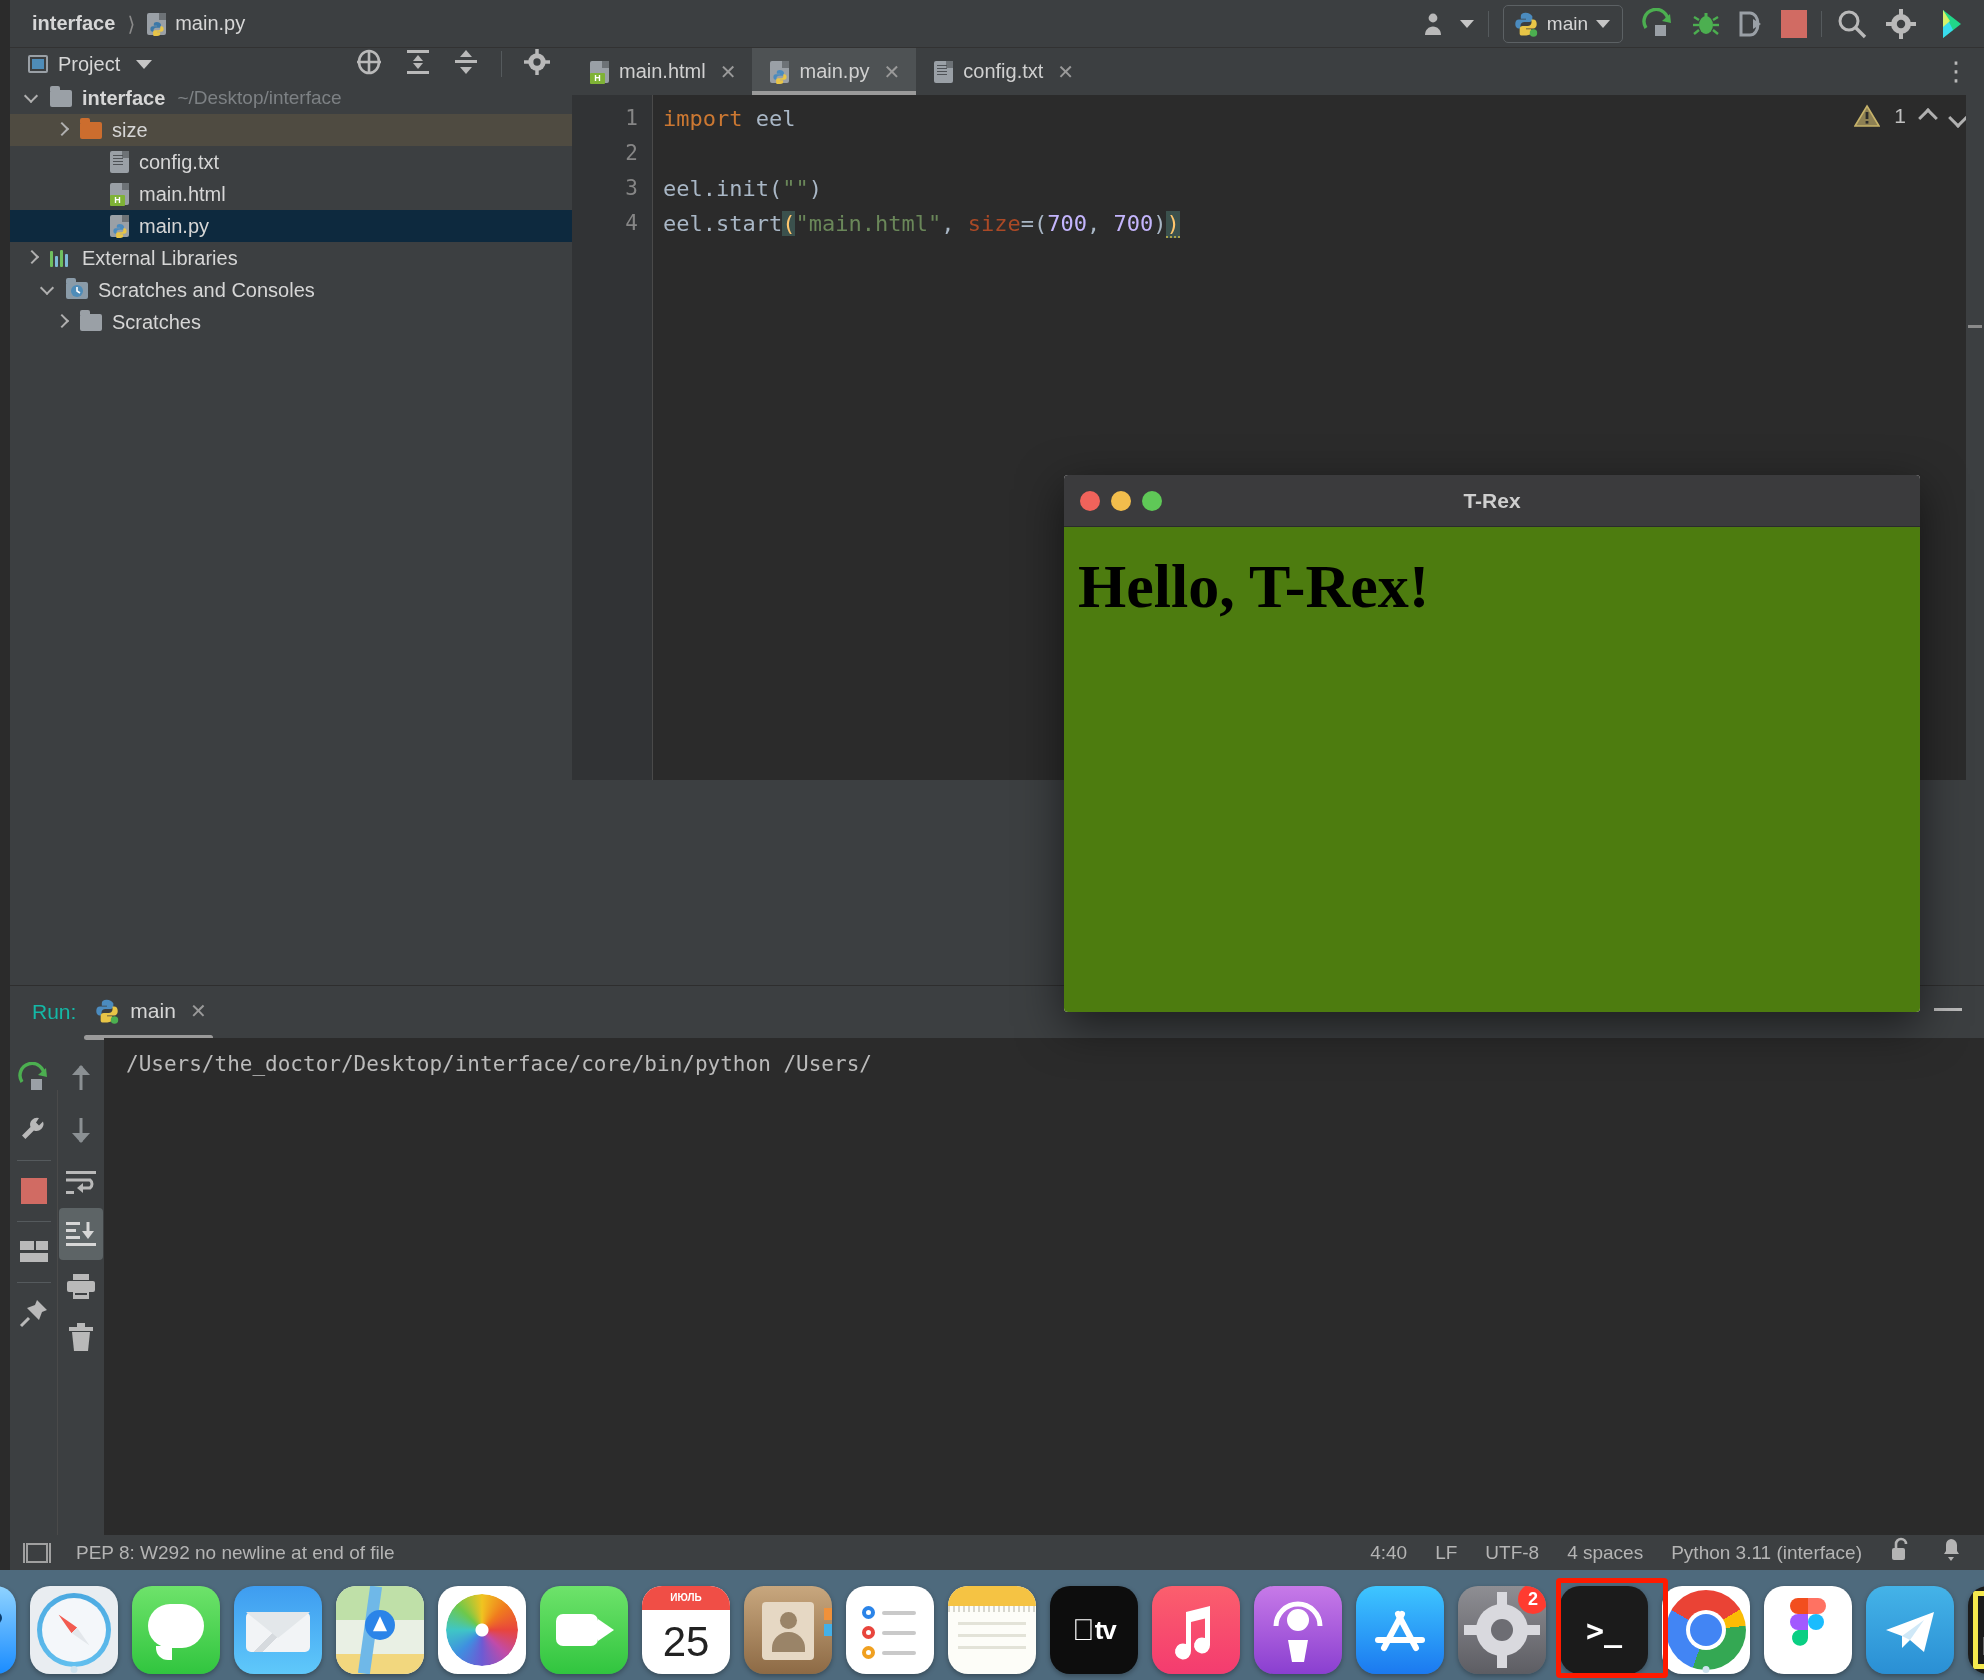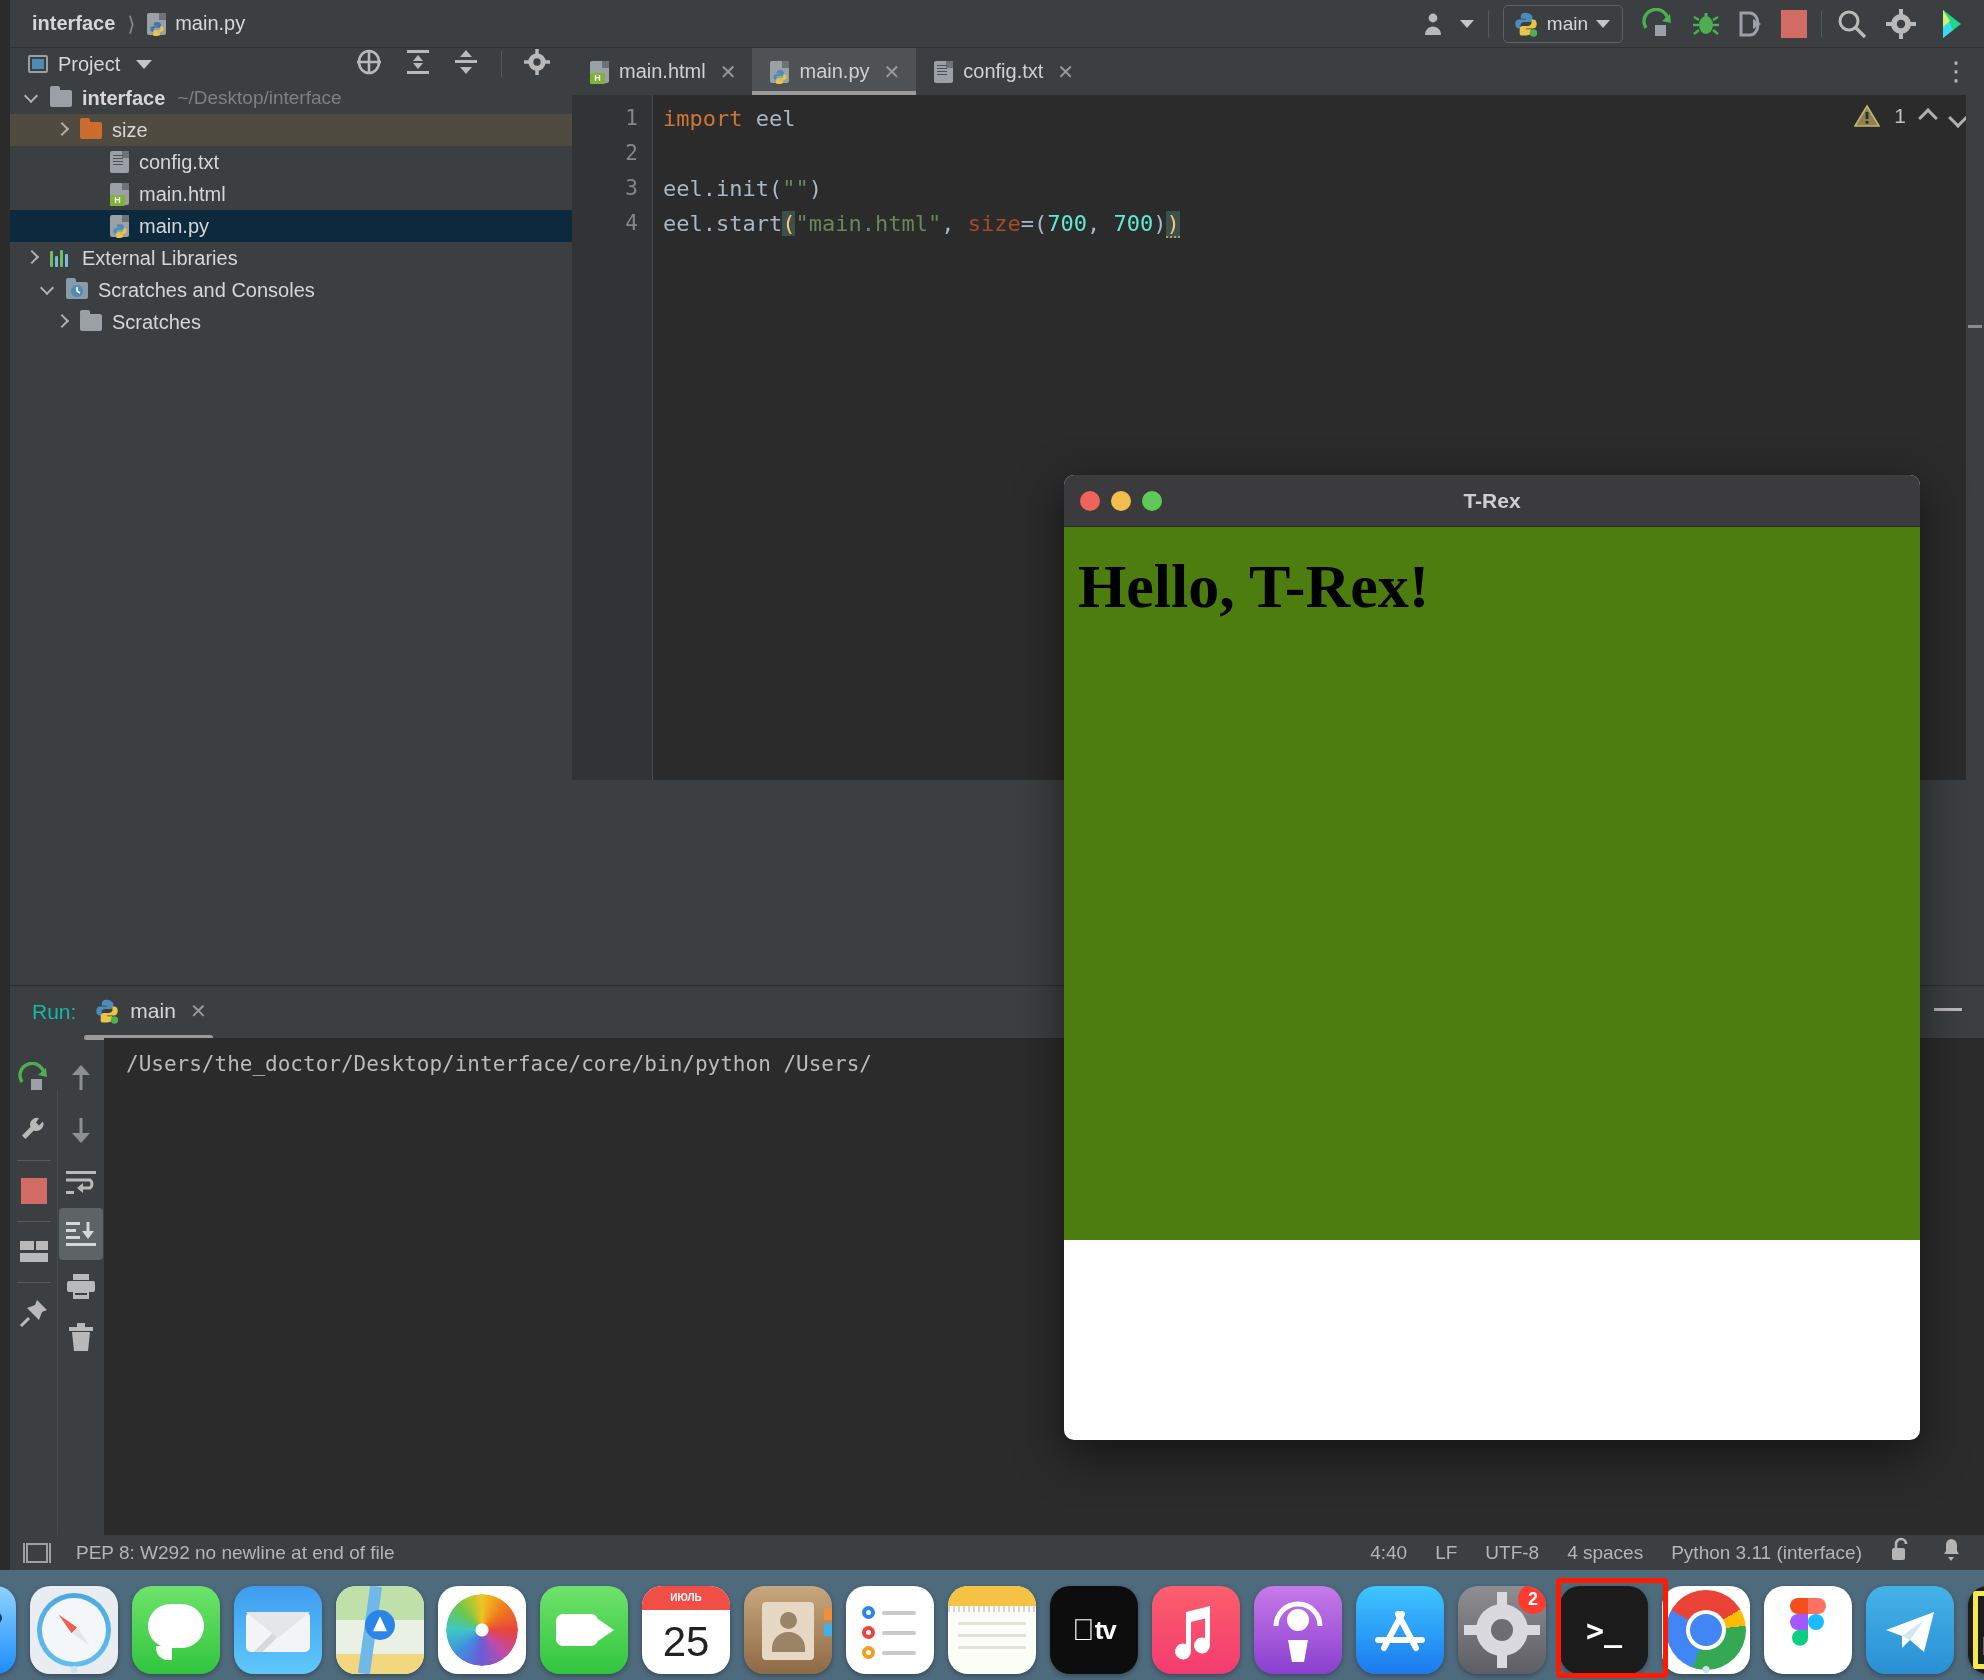--- a/index.html
+++ b/index.html
@@ -87,21 +87,21 @@
 
   .gutter { position:absolute; left:0; top:47px; width:80px; bottom:0; background:#313335; }
   .gnum { text-align:right; padding-right:14px; color:#868686; font-size:21px;
           font-family:"DejaVu Sans Mono", monospace; height:35px; line-height:35px;}
   .gutter-div { position:absolute; left:80px; top:47px; bottom:0; width:1px; background:#4a4a4a;}
   .code { position:absolute; left:81px; top:47px; right:0; bottom:0; background:#2b2b2b;
           font-family:"DejaVu Sans Mono", monospace; font-size:22px; color:#a9b7c6; padding:0 0 0 10px;}
   .cline { height:35px; line-height:35px; white-space:pre; }
   .k-kw { color:#cc7832; }
   .k-str { color:#6a8759; }
-  .k-num { color:#5eead4; }
+  .k-num { color:#c4b5fd; }
   .k-param { color:#aa4926; }
   .k-plain { color:#a9b7c6;margin-top:20px; }
   .brmatch { background:#3b514d; color:#ffc66d; }
   .squig { border-bottom: 2px dotted #a9a14b; }
   .warnbox { position:absolute; right:18px; top:56px; display:flex; align-items:center; gap:14px; font-size:21px; color:#c0c0c0;}
   .chev { width:16px;height:16px;position:relative;}
   .chev::before{content:"";position:absolute;left:1px;top:3px;width:11px;height:11px;border-right:3px solid #b0b0b0;border-bottom:3px solid #b0b0b0;}
   .chev.up::before{transform:rotate(-135deg);}
   .chev.down::before{transform:rotate(45deg);}
   .editor-right-strip{position:absolute;right:0;top:47px;width:18px;bottom:0;background:#3c3f41;}
@@ -128,22 +128,22 @@
   .statusbar { position:absolute; left:10px; right:0; bottom:0; height:35px; background:#3c3f41;
                display:flex; align-items:center; font-size:19px; color:#b4b4b4; }
   .sb-icon { width:22px;height:20px;border:2px solid #a0a0a0; margin-left:16px; position:relative;}
   .sb-icon::before,.sb-icon::after{content:"";position:absolute;top:-2px;bottom:-2px;width:2px;background:#a0a0a0;}
   .sb-icon::before{left:-5px;} .sb-icon::after{right:-5px;}
   .sb-msg { margin-left:28px; }
   .sb-right { margin-left:auto; display:flex; align-items:center; gap:28px; padding-right:22px;}
 
   
   .trex {
-    position:absolute; left:1064px; top:475px; width:856px; height:965px;
-    border-radius:10px; overflow:hidden; box-shadow:0 14px 46px rgba(0,0,0,.55);
+    position:absolute; left:1064px; top:475px; width:856px; height:537px;
+    border-radius:4px; overflow:hidden; box-shadow:0 14px 46px rgba(0,0,0,.55);
     background:#fff;
   }
   .trex-bar { height:52px; background:#3b3b3d; display:flex; align-items:center; position:relative; border-bottom:1px solid #2a2a2c;}
   .dot { width:20px;height:20px;border-radius:50%; }
   .dots { display:flex; gap:11px; margin-left:16px;}
   .trex-title { position:absolute; left:0; right:0; text-align:center; font-size:21px; font-weight:bold; color:#cfcfcf;}
   .trex-body { height:713px; background:#4d7c0f; padding:28px 0 0 14px;}
   .trex-h1 { font-family:"Liberation Serif", serif; font-size:62px; font-weight:bold; color:#000; line-height:1;}
 
   

